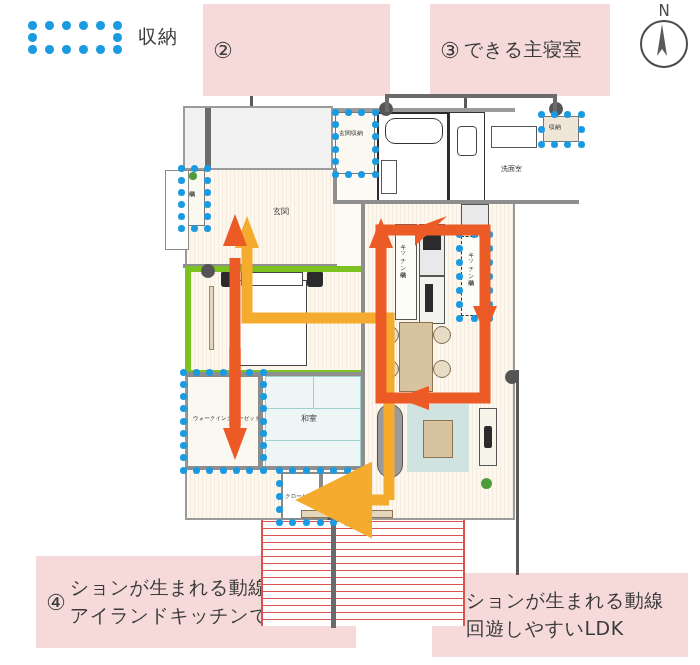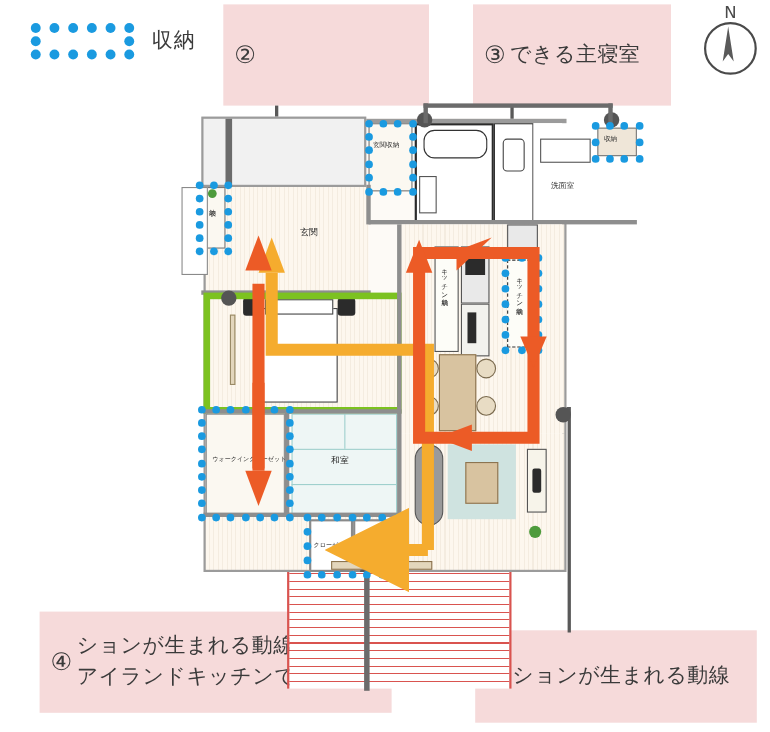--- a/index.html
+++ b/index.html
@@ -138,20 +138,21 @@
       <div>アイランドキッチンで</div>
     </div>
   </div>
   <div class="leader" style="left:356px;top:600px;width:60px;height:3px;"></div>
   <div class="leader" style="left:413px;top:520px;width:3px;height:83px;"></div>
 
   <div class="abs callout" id="callout1">
     <div class="num">①</div>
     <div class="txt">
       <div>ションが生まれる動線</div>
+      <div>回遊しやすいLDK</div>
     </div>
   </div>
   <div class="leader" style="left:516px;top:370px;width:3px;height:205px;"></div>
   <div class="leader" style="left:460px;top:370px;width:58px;height:3px;"></div>
 
   <div class="abs plan">
 
     <div class="shell"></div>
 
     <div class="room abs" style="left:-2px;top:-2px;width:150px;height:64px;background:#f1f1f1;border:2px solid #9b9b9b;"></div>

